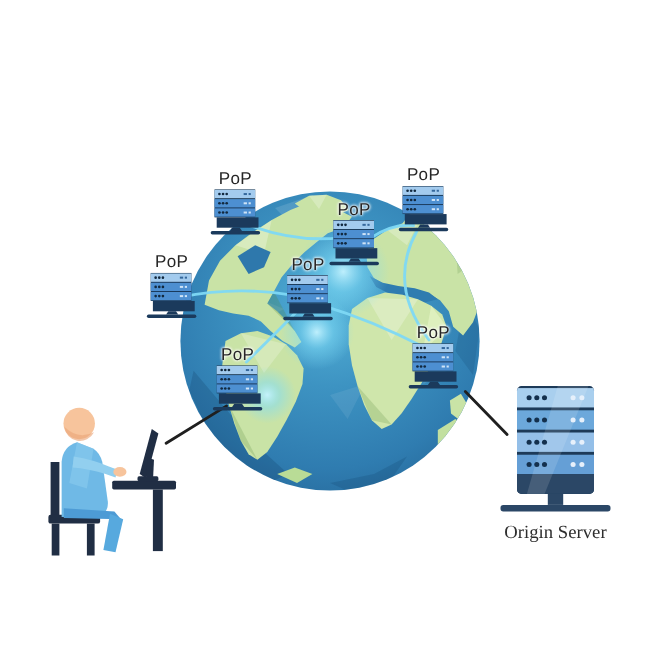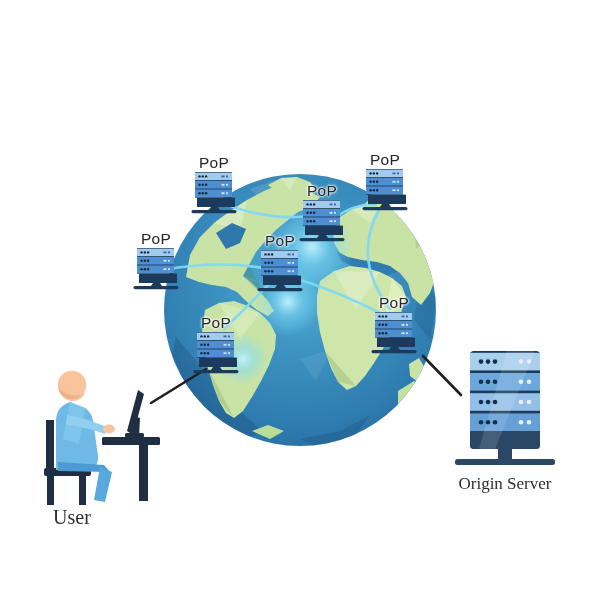--- a/index.html
+++ b/index.html
@@ -388,15 +388,14 @@
           <rect x="35" y="11.9" width="2" height="1.8" fill="#cfe4f7"></rect>
         <rect x="30.5" y="20.3" width="3" height="1.8" fill="#cfe4f7"></rect>
           <rect x="35" y="20.3" width="2" height="1.8" fill="#cfe4f7"></rect>
         <rect x="6" y="25.6" width="38" height="9.4" fill="#1b3a5c"></rect>
         <path d="M20,35 h7 l2,3 h-11 z" fill="#1b3a5c"></path>
         <rect x="0.5" y="38" width="45" height="3.2" rx="1.6" fill="#1b3a5c"></rect>
       </svg>
     </div>
   </div>
 
-  <div class="caption user-label">User</div>
   <div class="caption origin-label">Origin Server</div>
 </div>
 
 </body></html>

